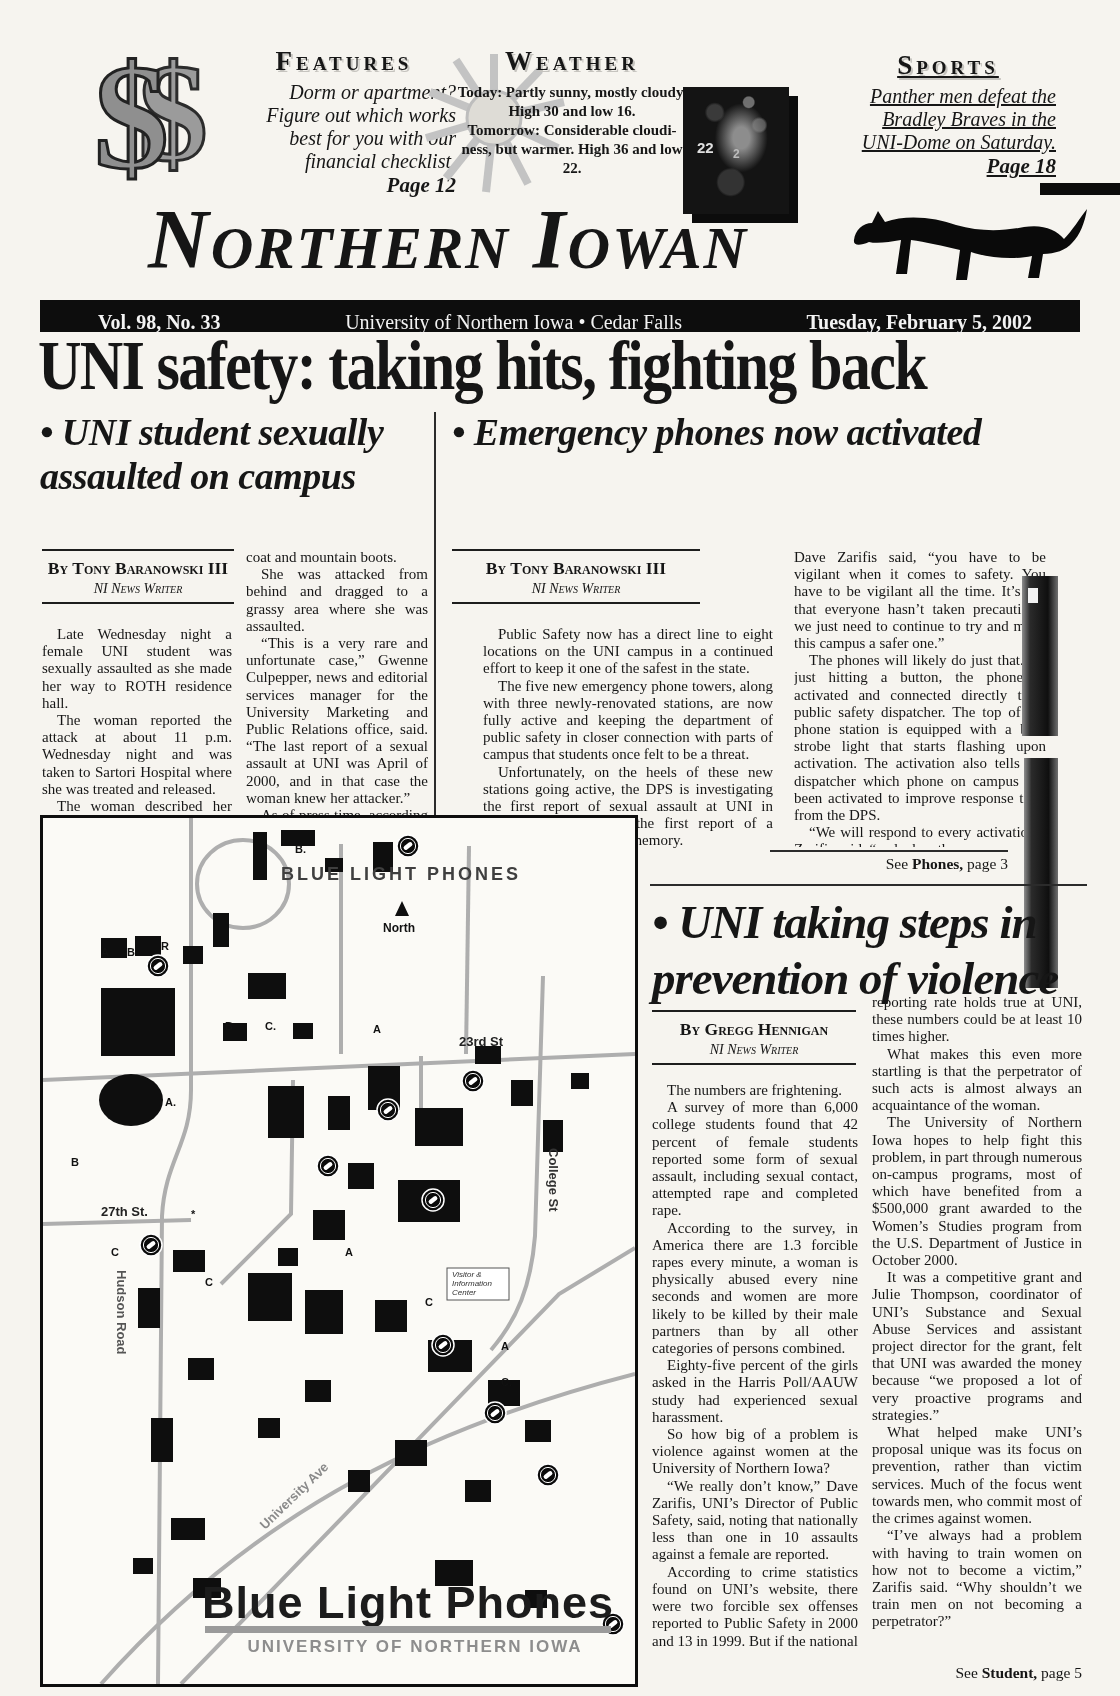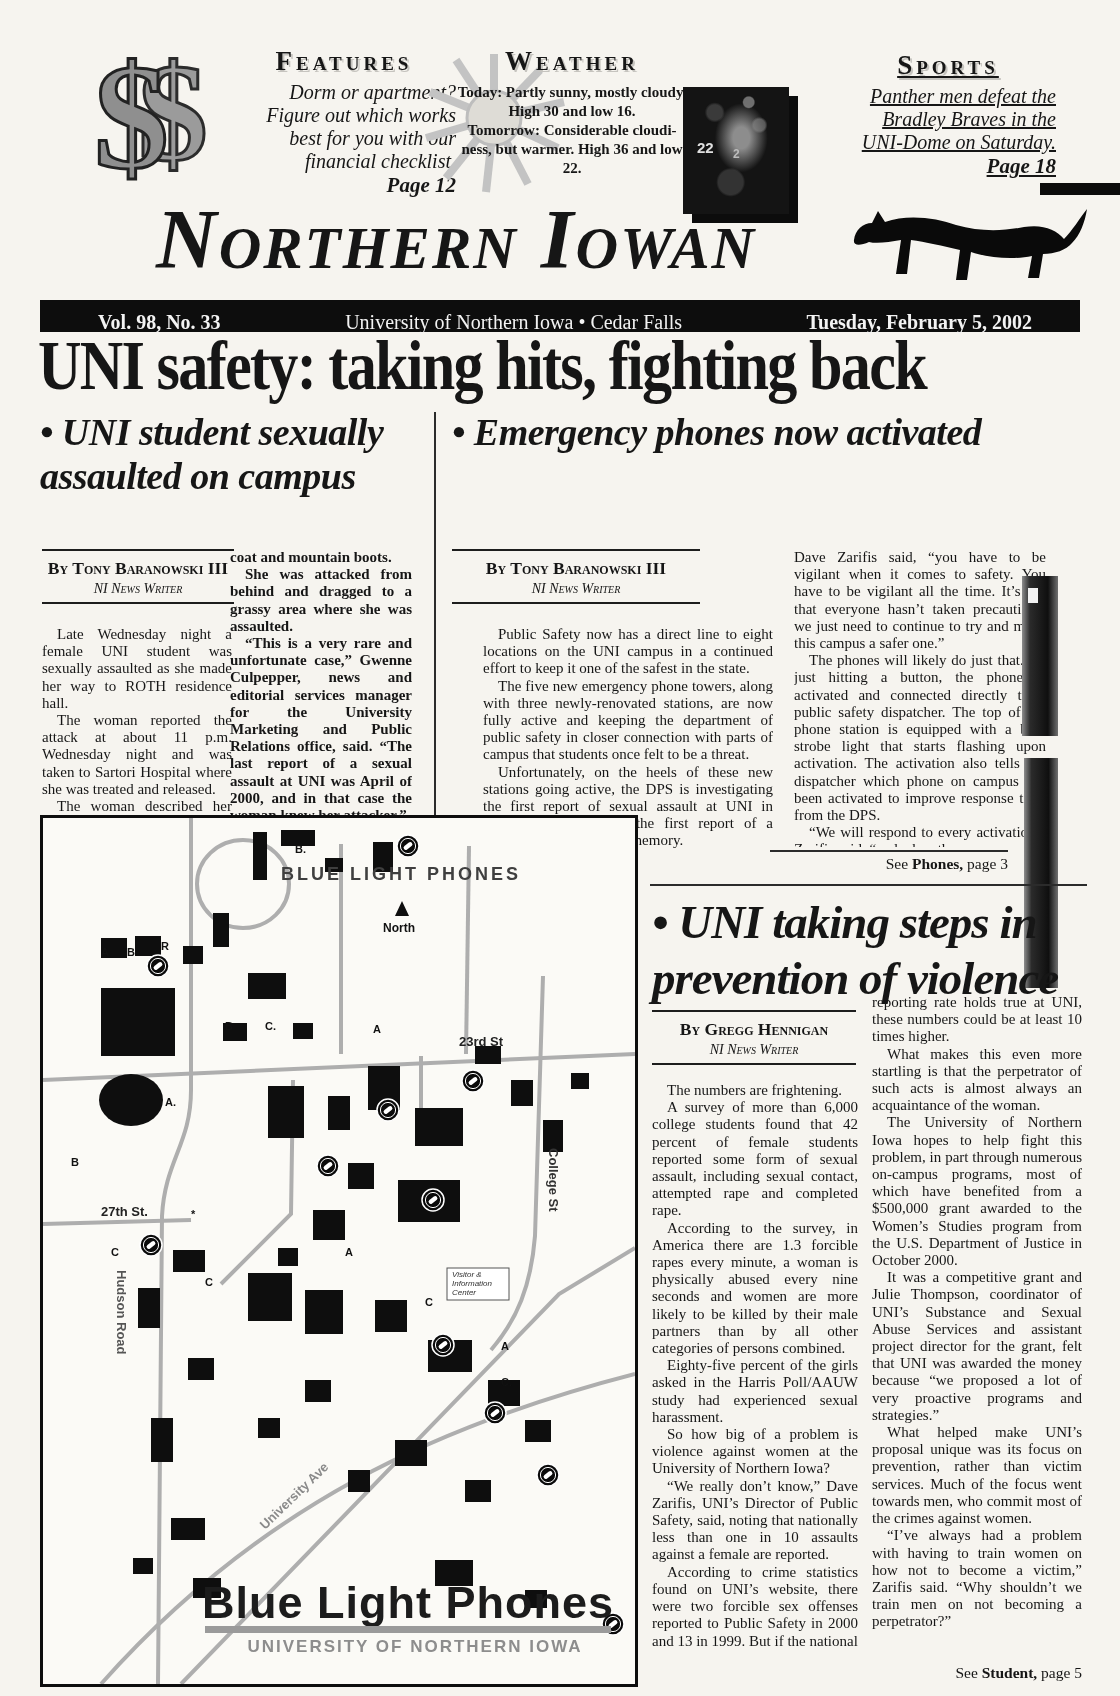--- a/index.html
+++ b/index.html
@@ -108,21 +108,21 @@
   <div class="abs" style="left:840px;top:50px;width:216px;text-decoration:underline;">
     <div class="promo-title">Sports</div>
     <div class="promo-lines right" style="margin-top:4px;">
       <div>Panther men defeat the</div>
       <div>Bradley Braves in the</div>
       <div>UNI-Dome on Saturday.</div>
     </div>
     <div class="page-ref">Page 18</div>
   </div>
 
-  <div class="abs masthead-title" style="left:156px;top:198px;">Northern Iowan</div>
+  <div class="abs masthead-title" style="left:148px;top:198px;">Northern Iowan</div>
 
   <svg class="abs" style="left:826px;top:200px;" width="268" height="92" viewBox="0 0 268 92">
     <path fill="#0a0a0a" d="M28,40 C29,30 37,23 46,23 L52,11 59,22
       C82,14 110,18 130,25 C154,32 178,31 198,27 C216,24 230,29 238,39
       C246,31 254,18 261,9 C259,22 254,35 246,43 C240,50 229,54 217,54
       L213,78 202,78 206,56 C187,60 163,58 145,52 L141,80 130,80 134,50
       C117,46 99,42 85,40 L81,74 70,74 75,40 C63,42 51,44 43,42
       C34,46 27,46 28,40 Z"></path>
   </svg>
   <div class="abs" style="left:1040px;top:183px;width:80px;height:12px;background:#0c0c0c;"></div>
@@ -146,21 +146,21 @@
 
   <div class="abs byline-block" style="left:42px;top:549px;width:192px;">
     <div class="byline-name">By Tony Baranowski III</div>
     <div class="byline-role">NI News Writer</div>
   </div>
   <div class="abs body-col" style="left:42px;top:626px;width:190px;height:210px;">
       <p>Late Wednesday night a female UNI student was sexually assaulted as she made her way to ROTH residence hall.</p>
       <p>The woman reported the attack at about 11 p.m. Wednesday night and was taken to Sartori Hospital where she was treated and released.</p>
       <p>The woman described her attacker as an African-American male, 20 to 23 years of age, clean-cut, wearing dark jeans, a black</p>
     </div>
-  <div class="abs body-col" style="left:230px;top:549px;width:182px;height:288px;font-weight:bold;">
+  <div class="abs body-col" style="left:246px;top:549px;width:182px;height:288px;">
       <p class="cont">coat and mountain boots.</p>
       <p>She was attacked from behind and dragged to a grassy area where she was assaulted.</p>
       <p>“This is a very rare and unfortunate case,” Gwenne Culpepper, news and editorial services manager for the University Marketing and Public Relations office, said. “The last report of a sexual assault at UNI was April of 2000, and in that case the woman knew her attacker.”</p>
       <p>As of press time, according to DPS Lieutenant Steve Young, there were no leads and no one has been apprehended.</p>
     </div>
 
   <div class="abs byline-block" style="left:452px;top:549px;width:248px;">
     <div class="byline-name">By Tony Baranowski III</div>
     <div class="byline-role">NI News Writer</div>
   </div>

